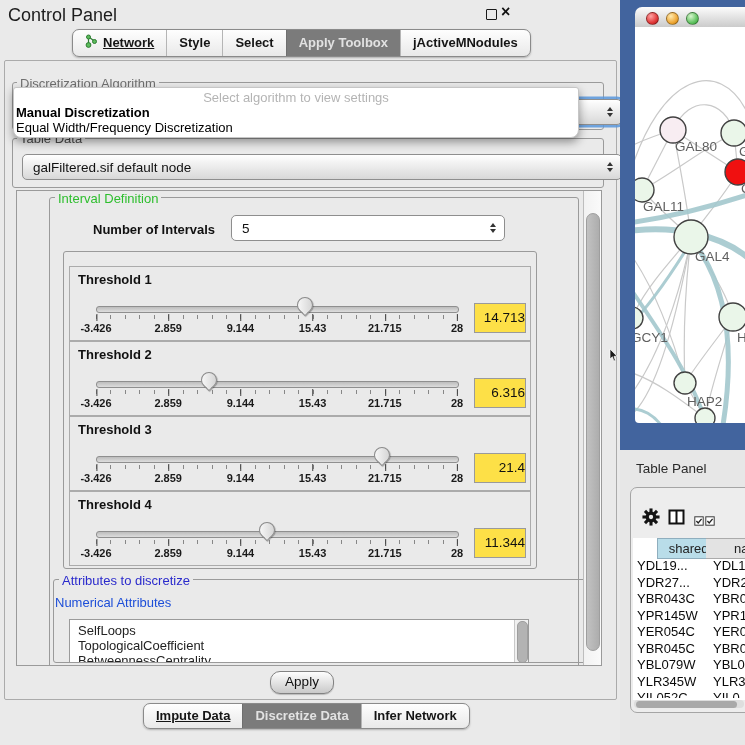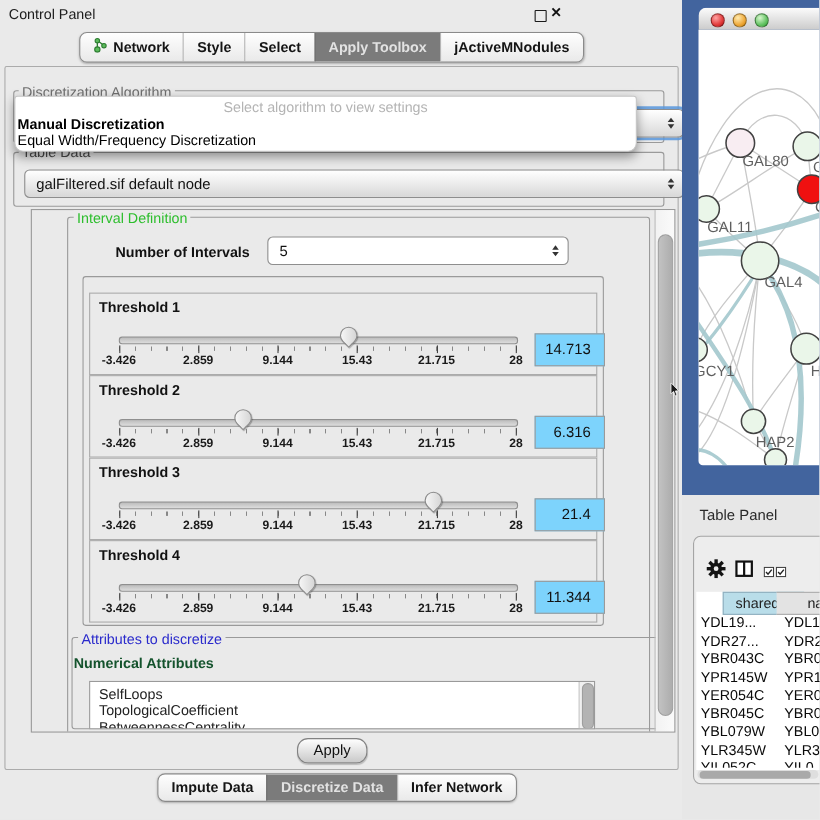--- a/index.html
+++ b/index.html
@@ -4,29 +4,29 @@
 <style>
   html,body{margin:0;padding:0;}
   body{width:745px;height:745px;overflow:hidden;position:relative;
        font-family:"Liberation Sans",sans-serif;background:#E7E7E7;
        -webkit-font-smoothing:antialiased;}
   .abs{position:absolute;}
 
   
   #control-panel{left:0;top:0;width:620px;height:745px;background:#EAEAEA;}
   #titlebar{left:0;top:0;width:620px;height:26px;}
-  #title-text{left:8px;top:5px;font-size:13px;color:#1c1c1c;}
+  #title-text{left:8px;top:5px;font-size:18px;color:#1c1c1c;}
   #float-btn{left:486px;top:9px;width:9px;height:9px;border:1.6px solid #1a1a1a;border-radius:1px;background:transparent;}
   #close-btn{left:501px;top:2px;font-size:16px;font-weight:900;color:#111;line-height:20px;}
 
   .seg-bar{display:inline-flex;border:1px solid #8a8a8a;border-radius:7px;overflow:hidden;
            background:linear-gradient(#FEFEFE,#E9E9E9);box-shadow:0 1px 2px rgba(0,0,0,.25);}
   .seg{padding:4px 12px 5px;font-size:13px;font-weight:700;color:#151515;border-left:1px solid #b5b5b5;
        display:flex;align-items:center;gap:5px;background:transparent;white-space:nowrap;}
-  .seg:first-child{border-left:none;}
+  .seg:first-child{border-left:none;text-decoration:underline;}
   .seg.sel{background:var(--tab_selected_bg);color:var(--tab_selected_text);border-left-color:#6f6f6f;}
   #top-tabs{left:72px;top:29px;}
   #bottom-tabs{left:143px;top:703px;}
 
   #outer-box{left:4px;top:60px;width:611px;height:638px;border:1px solid #ABABAB;border-radius:2px;background:#EAEAEA;}
 
   .group{position:absolute;border:1px solid #9A9A9A;border-radius:3px;}
   .group-title{position:absolute;font-size:13px;background:#EAEAEA;padding:0 3px;white-space:nowrap;}
 
   #algo-group{left:12px;top:82px;width:590px;height:46px;}
@@ -43,21 +43,21 @@
               border-radius:3px 3px 8px 8px;box-shadow:0 4px 10px rgba(0,0,0,.4);z-index:30;}
   #popup-header{position:absolute;left:0;right:0;top:2px;text-align:center;font-size:13px;color:#B4B4B4;}
   .popup-item{position:absolute;left:2px;font-size:13px;color:#000;white-space:nowrap;}
   #popup-item-0{top:17px;font-weight:700;}
   #popup-item-1{top:32px;}
 
   #tabledata-group{left:12px;top:138px;width:590px;height:48px;}
   #tabledata-title{left:17px;top:131px;color:#4a4a4a;}
   #tabledata-combo{left:22px;top:154px;width:566px;height:24px;}
 
-  #scrollpane{left:28px;top:190px;width:584px;height:474px;border:1px solid #9A9A9A;background:#EAEAEA;overflow:hidden;}
+  #scrollpane{left:16px;top:190px;width:584px;height:474px;border:1px solid #9A9A9A;background:#EAEAEA;overflow:hidden;}
   #vscroll{position:absolute;right:0;top:0;width:17px;height:100%;background:linear-gradient(90deg,#F2F2F2,#FAFAFA);border-left:1px solid #BDBDBD;}
   #vscroll .thumb{position:absolute;left:2px;top:22px;width:12px;height:436px;background:linear-gradient(90deg,#C2C2C2,#ADADAD);border:1px solid #9E9E9E;border-radius:7px;}
 
   #interval-group{left:32px;top:6px;width:528px;height:470px;border:1px solid #9A9A9A;border-radius:3px;}
   #interval-title{left:38px;top:0px;color:var(--group_green);}
   #noi-label{left:76px;top:31px;font-size:13px;font-weight:700;color:#111;}
   #noi-combo{left:214px;top:24px;width:240px;height:24px;background:#fff;}
 
   #thr-group{left:46px;top:60px;width:472px;height:316px;border:1px solid #9A9A9A;border-radius:3px;}
   #thr-title{left:52px;top:54px;color:var(--group_blue);}
@@ -68,26 +68,26 @@
          background:linear-gradient(#BDBDBD,#DDDDDD);}
   .thumb-layer{position:absolute;left:26px;top:29px;width:361px;height:20px;}
   .pin{position:absolute;top:1px;width:14px;height:14px;margin-left:-7px;
        background:linear-gradient(135deg,#FDFDFD,#CFCFCF);border:1px solid #8A8A8A;
        border-radius:50% 50% 50% 0;transform:rotate(-45deg);box-shadow:0 1px 1px rgba(0,0,0,.3);}
   .ticks{position:absolute;left:26px;top:48px;width:362px;height:4px;
          background:repeating-linear-gradient(90deg,#666 0,#666 1px,transparent 1px,transparent 14.44px);opacity:.75;}
   .tlabels{position:absolute;left:26px;top:55px;width:361px;height:14px;}
   .tl{position:absolute;transform:translateX(-50%);font-size:11px;font-weight:700;color:#1a1a1a;white-space:nowrap;}
   .tl::before{content:'';position:absolute;left:50%;top:-8px;width:1px;height:7px;background:#444;}
-  .tval{position:absolute;left:404px;top:36px;width:50px;height:28px;background:#7dd3fc;border:1px solid #9A9A9A;
-        font-size:13.5px;color:#111;text-align:right;line-height:28px;padding-right:12px;}
+  .tval{position:absolute;left:404px;top:36px;width:50px;height:28px;background:#fde047;border:1px solid #9A9A9A;
+        font-size:13.5px;color:#111;text-align:right;line-height:28px;padding-right:0;}
 
   #attr-group{left:36px;top:388px;width:532px;height:82px;border:1px solid #9A9A9A;border-radius:3px;}
   #attr-title{left:42px;top:382px;color:var(--group_blue);}
-  #attr-list-label{left:38px;top:404px;font-size:13px;font-weight:700;color:#14532d;text-align:right;}
+  #attr-list-label{left:38px;top:404px;font-size:13px;font-weight:400;color:#1d4ed8;text-align:right;}
   #attr-list{left:52px;top:428px;width:458px;height:42px;background:#fff;border:1px solid #9A9A9A;overflow:hidden;}
   #attr-list .item{font-size:13px;color:#222;padding:0 0 0 8px;line-height:15px;}
   #attr-vscroll{position:absolute;right:0;top:0;width:13px;height:100%;background:#F0F0F0;border-left:1px solid #C9C9C9;}
   #attr-vscroll .thumb{position:absolute;left:1.5px;top:1px;width:9px;height:95%;background:#B3B3B3;border:1px solid #9E9E9E;border-radius:5px;}
 
   #apply-btn{left:270px;top:671px;width:62px;height:21px;border:1px solid #828282;border-radius:10px;
              background:linear-gradient(#FEFEFE,#C9C9C9);font-size:13.5px;color:#111;text-align:center;line-height:20px;
              box-shadow:0 1px 1px rgba(0,0,0,.2);}
 
   

